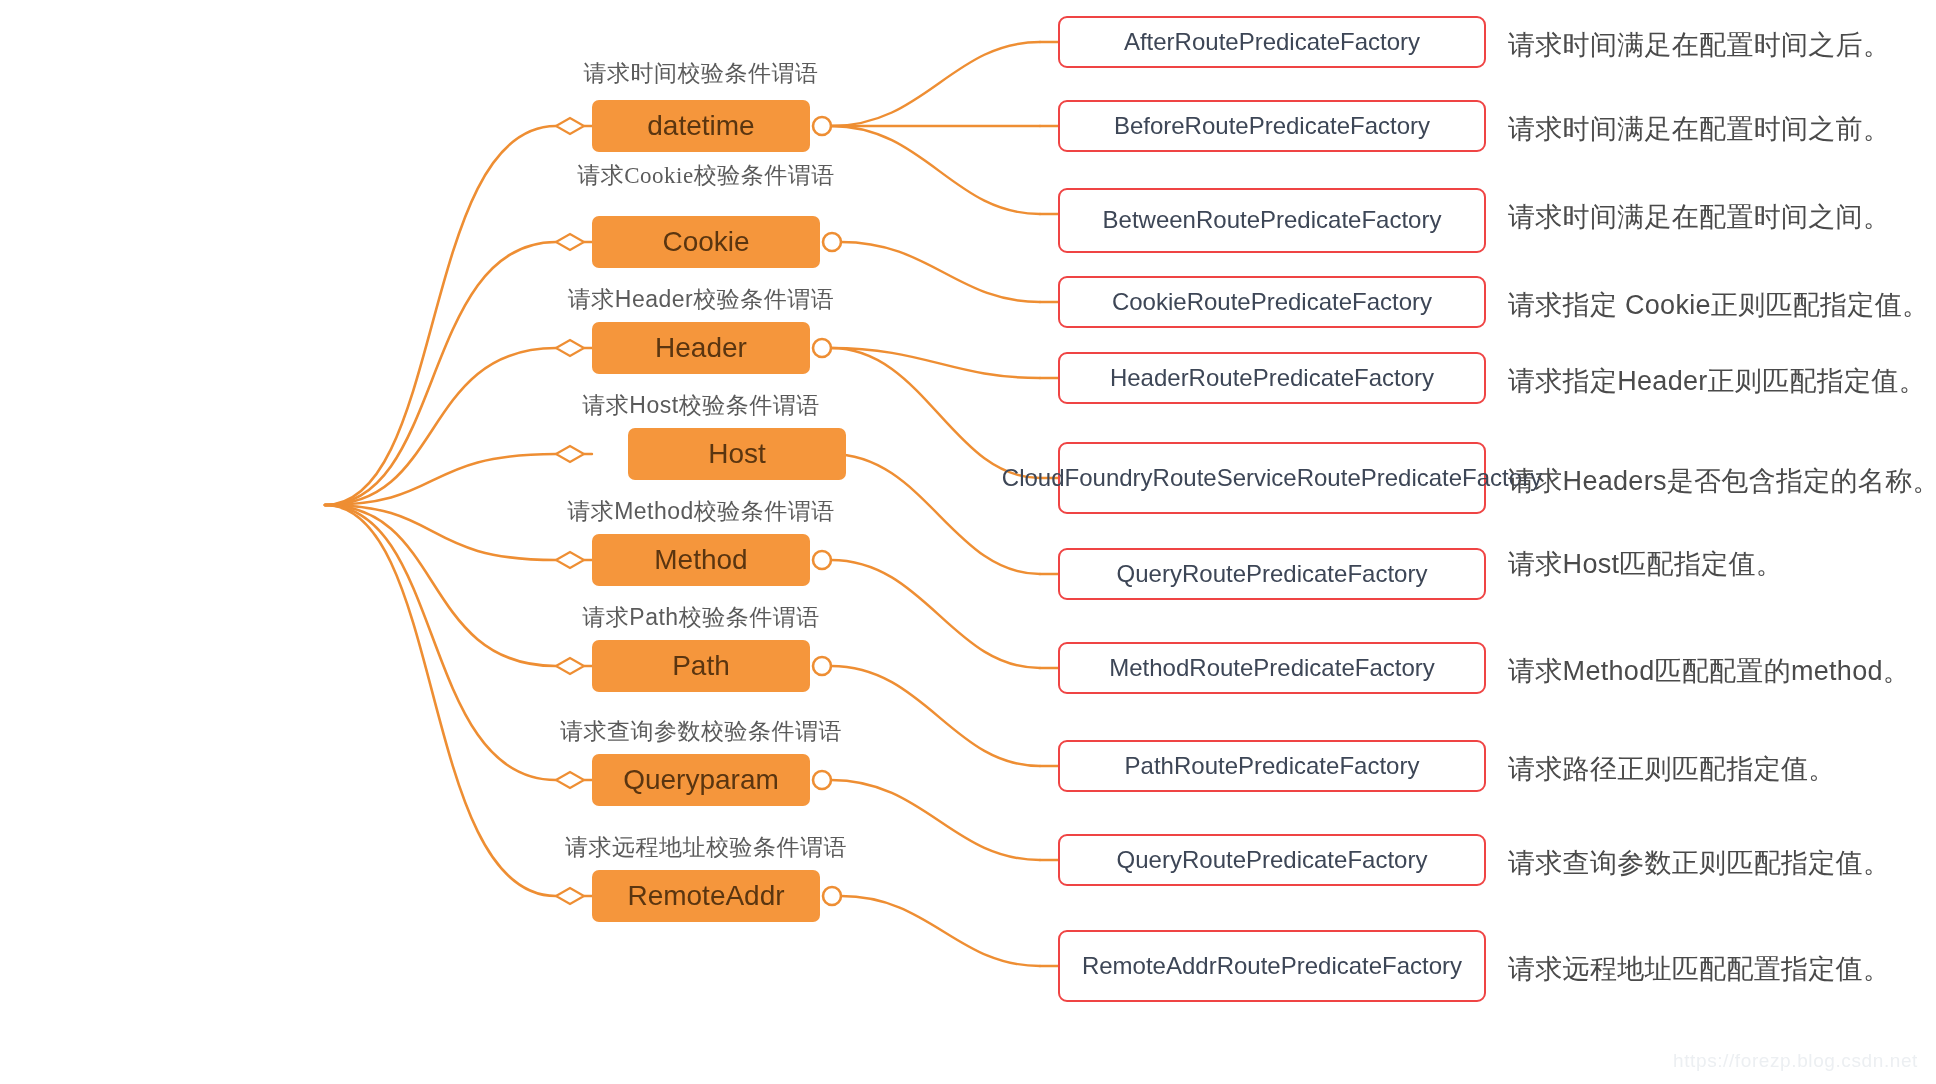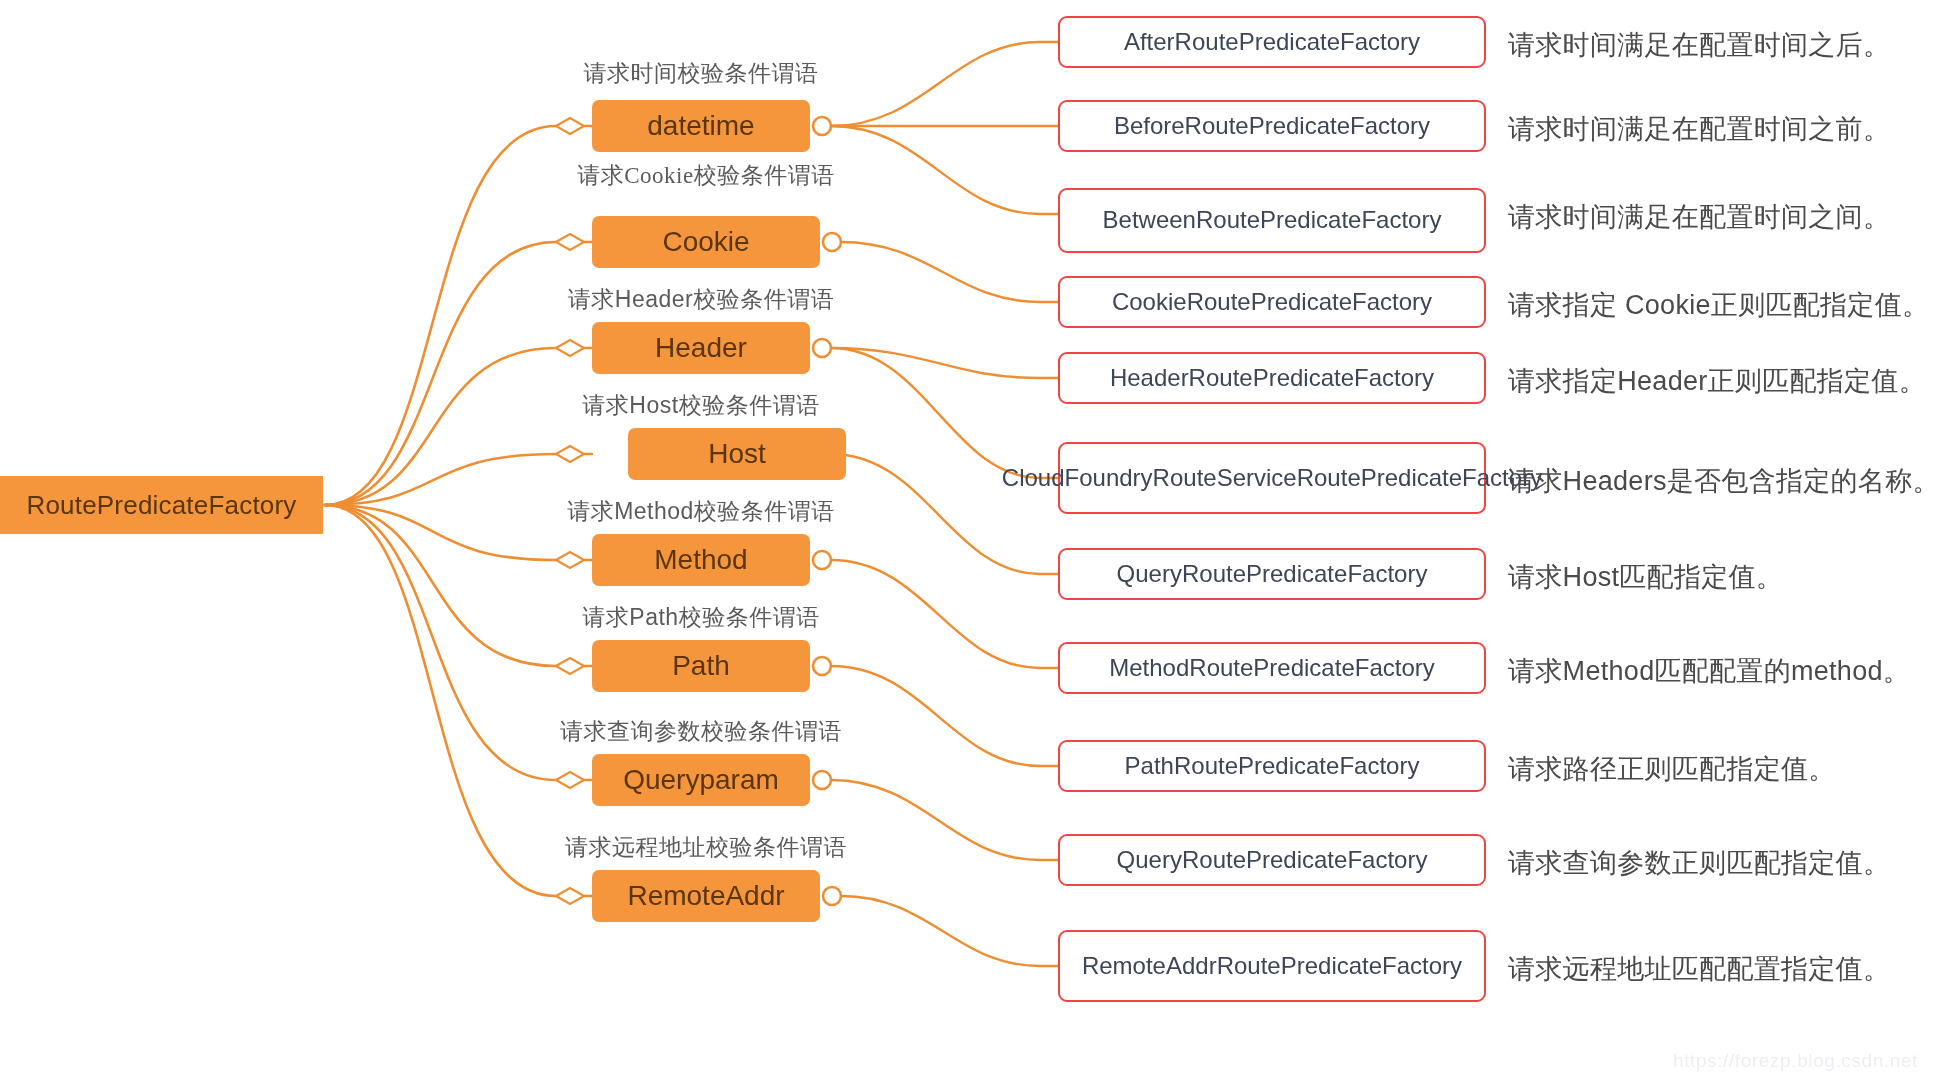--- a/index.html
+++ b/index.html
@@ -161,23 +161,20 @@
         <circle cx="832" cy="242" r="9"></circle>
         <circle cx="822" cy="348" r="9"></circle>
         <circle cx="822" cy="454" r="9"></circle>
         <circle cx="822" cy="560" r="9"></circle>
         <circle cx="822" cy="666" r="9"></circle>
         <circle cx="822" cy="780" r="9"></circle>
         <circle cx="832" cy="896" r="9"></circle>
       </g>
   </svg>
 
-  <div class="root-node" style="left:0px; top:476px; width:323px; height:58px;">
-    <span>RoutePredicateFactory</span>
-  </div>
 
   <div id="l2-layer">
       <div class="l2-caption" style="left: 441px; top: 58px; width: 520px;">请求时间校验条件谓语</div>
       <div class="l2-node" style="left: 592px; top: 100px; width: 218px; height: 52px;">
         <span>datetime</span>
       </div>
       <div class="l2-caption" style="left: 446px; top: 160px; width: 520px; font-family: Liberation Serif, serif;">请求Cookie校验条件谓语</div>
       <div class="l2-node" style="left: 592px; top: 216px; width: 228px; height: 52px;">
         <span>Cookie</span>
       </div>
@@ -228,21 +225,21 @@
         <span>HeaderRoutePredicateFactory</span>
       </div>
       <div class="l3-desc" style="left: 1508px; top: 363px;">请求指定Header正则匹配指定值。</div>
       <div class="l3-node" style="left: 1058px; top: 442px; width: 428px; height: 72px;">
         <span>CloudFoundryRouteServiceRoutePredicateFactory</span>
       </div>
       <div class="l3-desc" style="left: 1508px; top: 463px;">请求Headers是否包含指定的名称。</div>
       <div class="l3-node" style="left: 1058px; top: 548px; width: 428px; height: 52px;">
         <span>QueryRoutePredicateFactory</span>
       </div>
-      <div class="l3-desc" style="left: 1508px; top: 559px; text-align: center;">请求Host匹配指定值。</div>
+      <div class="l3-desc" style="left: 1508px; top: 546px; text-align: center;">请求Host匹配指定值。</div>
       <div class="l3-node" style="left: 1058px; top: 642px; width: 428px; height: 52px;">
         <span>MethodRoutePredicateFactory</span>
       </div>
       <div class="l3-desc" style="left: 1508px; top: 653px;">请求Method匹配配置的method。</div>
       <div class="l3-node" style="left: 1058px; top: 740px; width: 428px; height: 52px;">
         <span>PathRoutePredicateFactory</span>
       </div>
       <div class="l3-desc" style="left: 1508px; top: 751px;">请求路径正则匹配指定值。</div>
       <div class="l3-node" style="left: 1058px; top: 834px; width: 428px; height: 52px;">
         <span>QueryRoutePredicateFactory</span>

